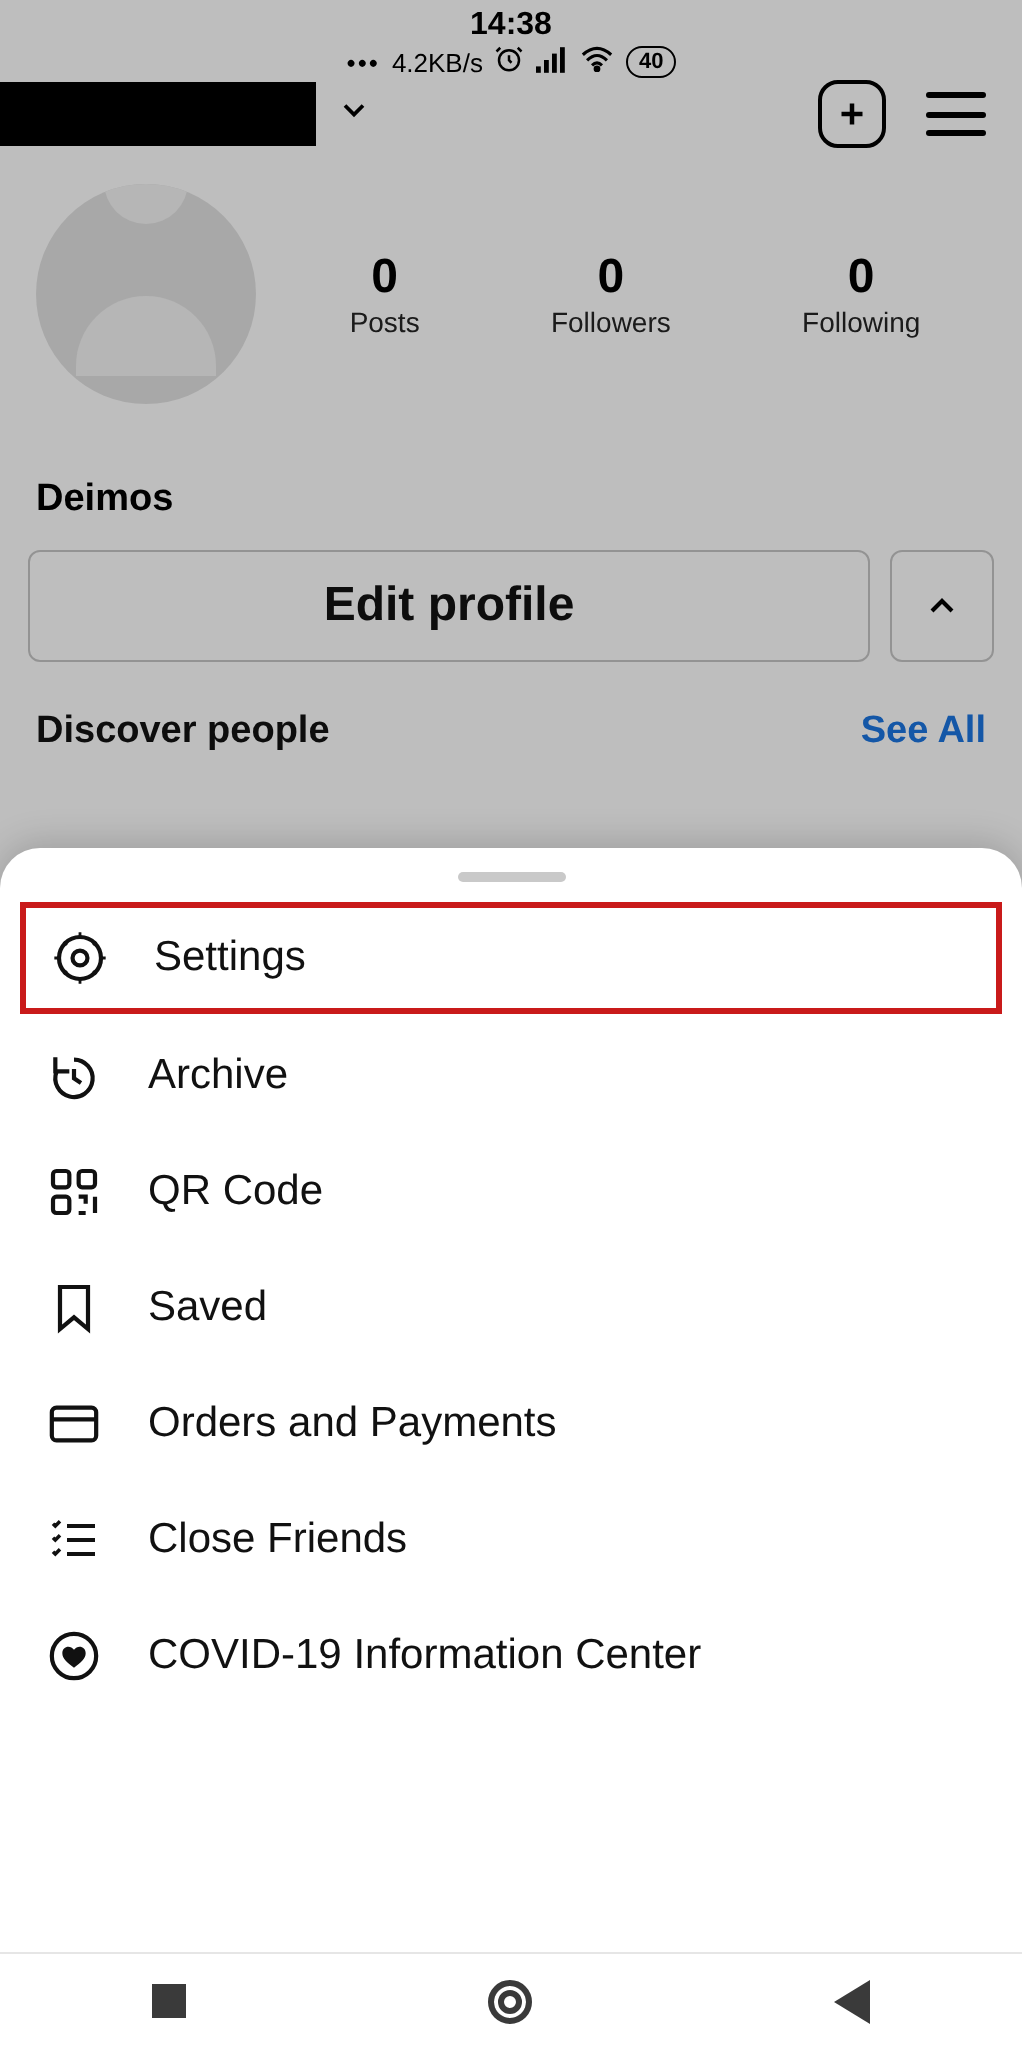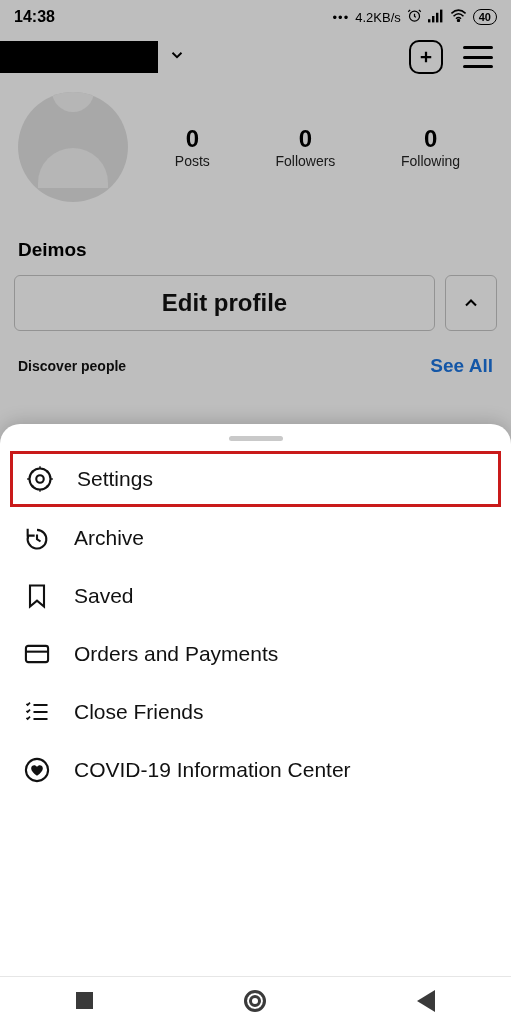--- a/index.html
+++ b/index.html
@@ -1,21 +1,21 @@
 <!DOCTYPE html>
 <html><head>
 <meta charset="utf-8">
 <style>
   * { box-sizing: border-box; margin: 0; padding: 0; }
   html, body { width: 511px; height: 1024px; font-family: -apple-system, Helvetica, Arial, sans-serif; background: #fff; overflow: hidden; }
   .screen { position: relative; width: 511px; height: 1024px; }
 
   
   .bg-layer { position: absolute; inset: 0; background: #f4f4f4; filter: brightness(0.78); }
-  .status-bar { display: flex; justify-content: space-between; align-items: center; height: 34px; padding: 4px 14px; font-size: 16px; font-weight: 600; color: #000; }
+  .status-bar { display: flex; justify-content: space-between; align-items: center; height: 34px; padding: 4px 14px; font-size: 16px; font-weight: 600; color: #000; flex-direction: column; }
   .status-right { display: flex; align-items: center; gap: 6px; font-size: 13px; font-weight: 500; }
   .batt { border: 1.3px solid #000; border-radius: 10px; padding: 0 5px; font-size: 11px; line-height: 14px; font-weight: 700; }
 
   .top-row { display: flex; justify-content: space-between; align-items: center; padding: 6px 14px 6px 0; }
   .username-block { display: flex; align-items: center; gap: 10px; }
   .redact { width: 158px; height: 32px; background: #000; }
   .top-actions { display: flex; align-items: center; gap: 20px; padding-right: 4px; }
   .plus-btn { width: 34px; height: 34px; border: 2.5px solid #000; border-radius: 10px; display:flex; align-items:center; justify-content:center; }
   .plus-btn svg { width: 18px; height: 18px; }
   .hamburger { width: 30px; height: 22px; display:flex; flex-direction:column; justify-content:space-between; }
@@ -30,21 +30,21 @@
   .stat-num { font-size: 24px; font-weight:700; }
   .stat-lbl { font-size: 14px; color:#222; }
 
   .display-name { padding: 4px 18px 14px; font-size: 19px; font-weight:700;margin-top:27px; }
 
   .edit-row { display:flex; gap:10px; padding: 0 14px; }
   .edit-btn { flex:1; border:1px solid #bdbdbd; border-radius:6px; text-align:center; padding:13px 0; font-size:24px; font-weight:700; color:#111; }
   .expand-btn { width:52px; border:1px solid #bdbdbd; border-radius:6px; display:flex; align-items:center; justify-content:center; }
 
   .discover-row { display:flex; justify-content:space-between; align-items:center; padding: 24px 18px 10px; }
-  .discover-lbl { font-size:14px; font-weight:700; color:#111; }
+  .discover-lbl { font-size:19px; font-weight:700; color:#111; }
   .see-all { font-size:19px; font-weight:600; color:#1a6fd6; }
 
   
   .sheet { position:absolute; left:0; right:0; bottom:0; background:#fff; border-radius:20px 20px 0 0; padding-top:12px; box-shadow: 0 -2px 18px rgba(0,0,0,0.18); }
   .grab { width:54px; height:5px; background:#c9c9c9; border-radius:3px; margin:0 auto 8px; }
   .menu-item { display:flex; align-items:center; gap:22px; padding: 14px 22px; font-size:21px; color:#111; }
   .menu-icon { width:30px; height:30px; display:flex; align-items:center; justify-content:center; flex:0 0 30px; }
   .menu-icon svg { width:28px; height:28px; stroke:#111; stroke-width:1.8; fill:none; }
   .highlight { border:3px solid #c91a1a; margin: 2px 10px; padding: 10px 12px; }
 
@@ -179,20 +179,31 @@
             <svg viewBox="0 0 24 24">
                 <path d="M12 5a8 8 0 1 1-7.5 5.2"></path>
                 <path d="M4 4v6h6"></path>
                 <path d="M12 9v4l3 2"></path>
               </svg>
           </span>
           <span>Archive</span>
         </div>
 
 
+        <div class="menu-item">
+          <span class="menu-icon">
+            <svg viewBox="0 0 24 24">
+                <rect x="3" y="3" width="7" height="7" rx="1.5"></rect>
+                <rect x="14" y="3" width="7" height="7" rx="1.5"></rect>
+                <rect x="3" y="14" width="7" height="7" rx="1.5"></rect>
+                <path d="M14 14h3v3M21 14v7M17 21h-3"></path>
+              </svg>
+          </span>
+          <span>QR Code</span>
+        </div>
 
         <div class="menu-item">
           <span class="menu-icon">
             <svg viewBox="0 0 24 24">
                 <path d="M6 3h12v18l-6-5-6 5V3z"></path>
               </svg>
           </span>
           <span>Saved</span>
         </div>
 

